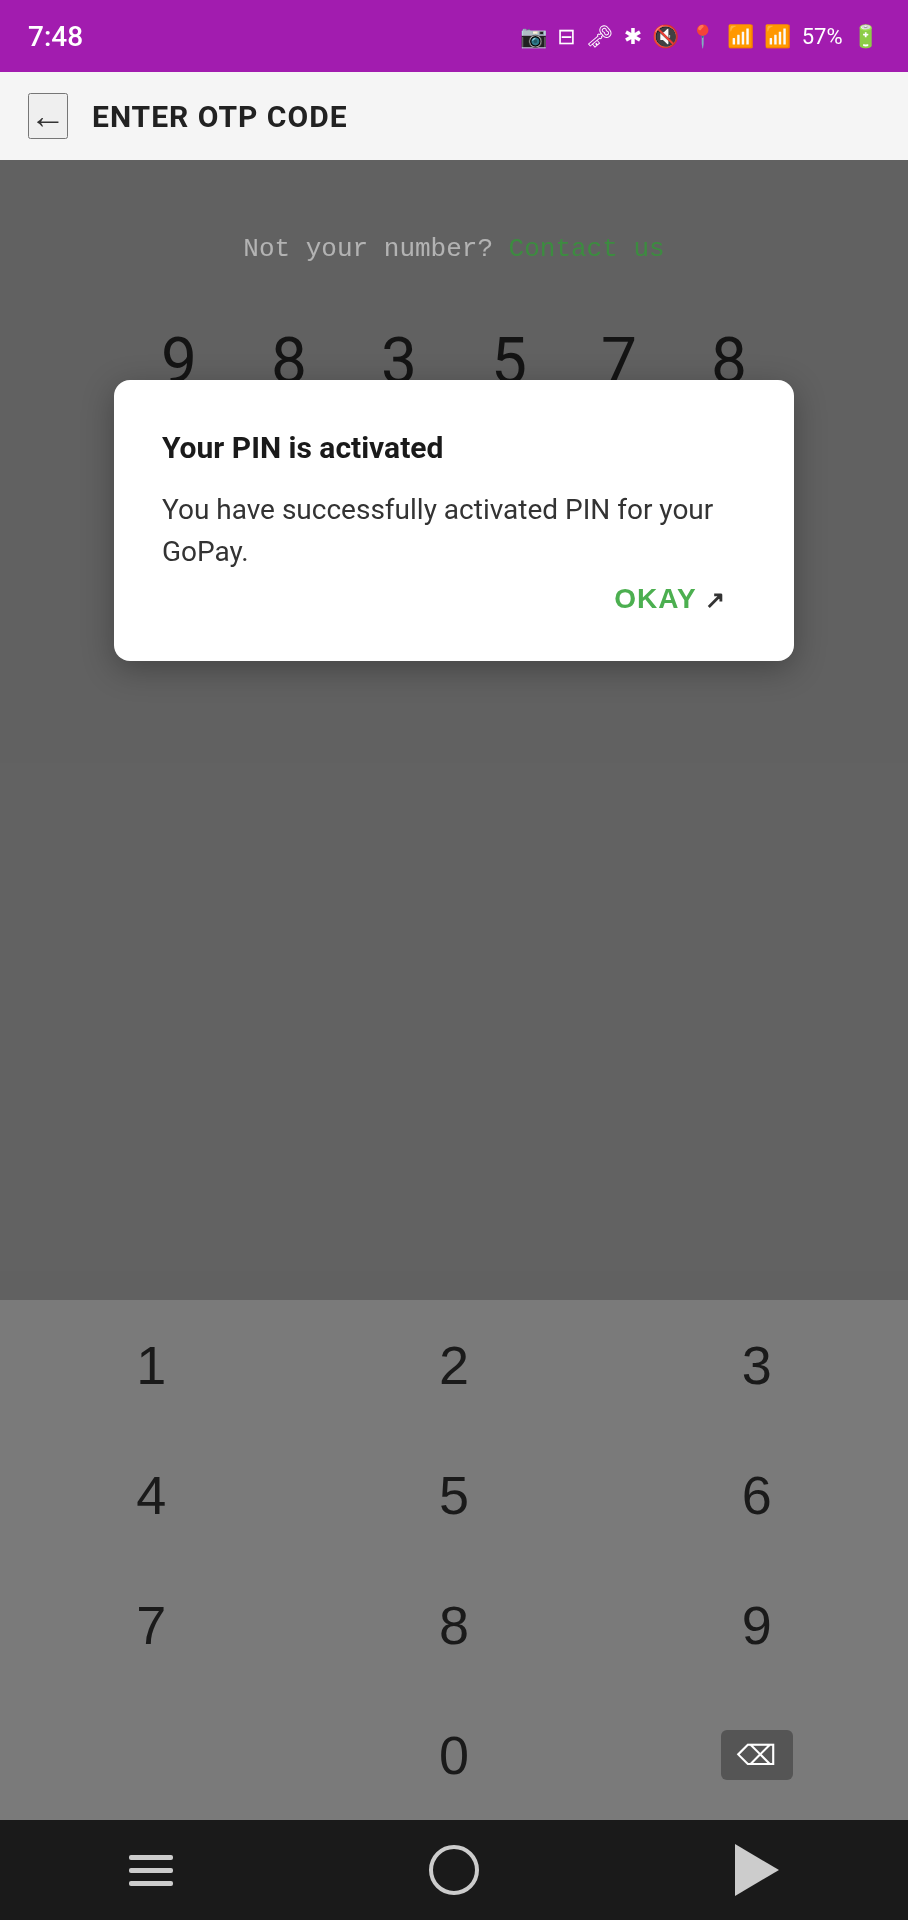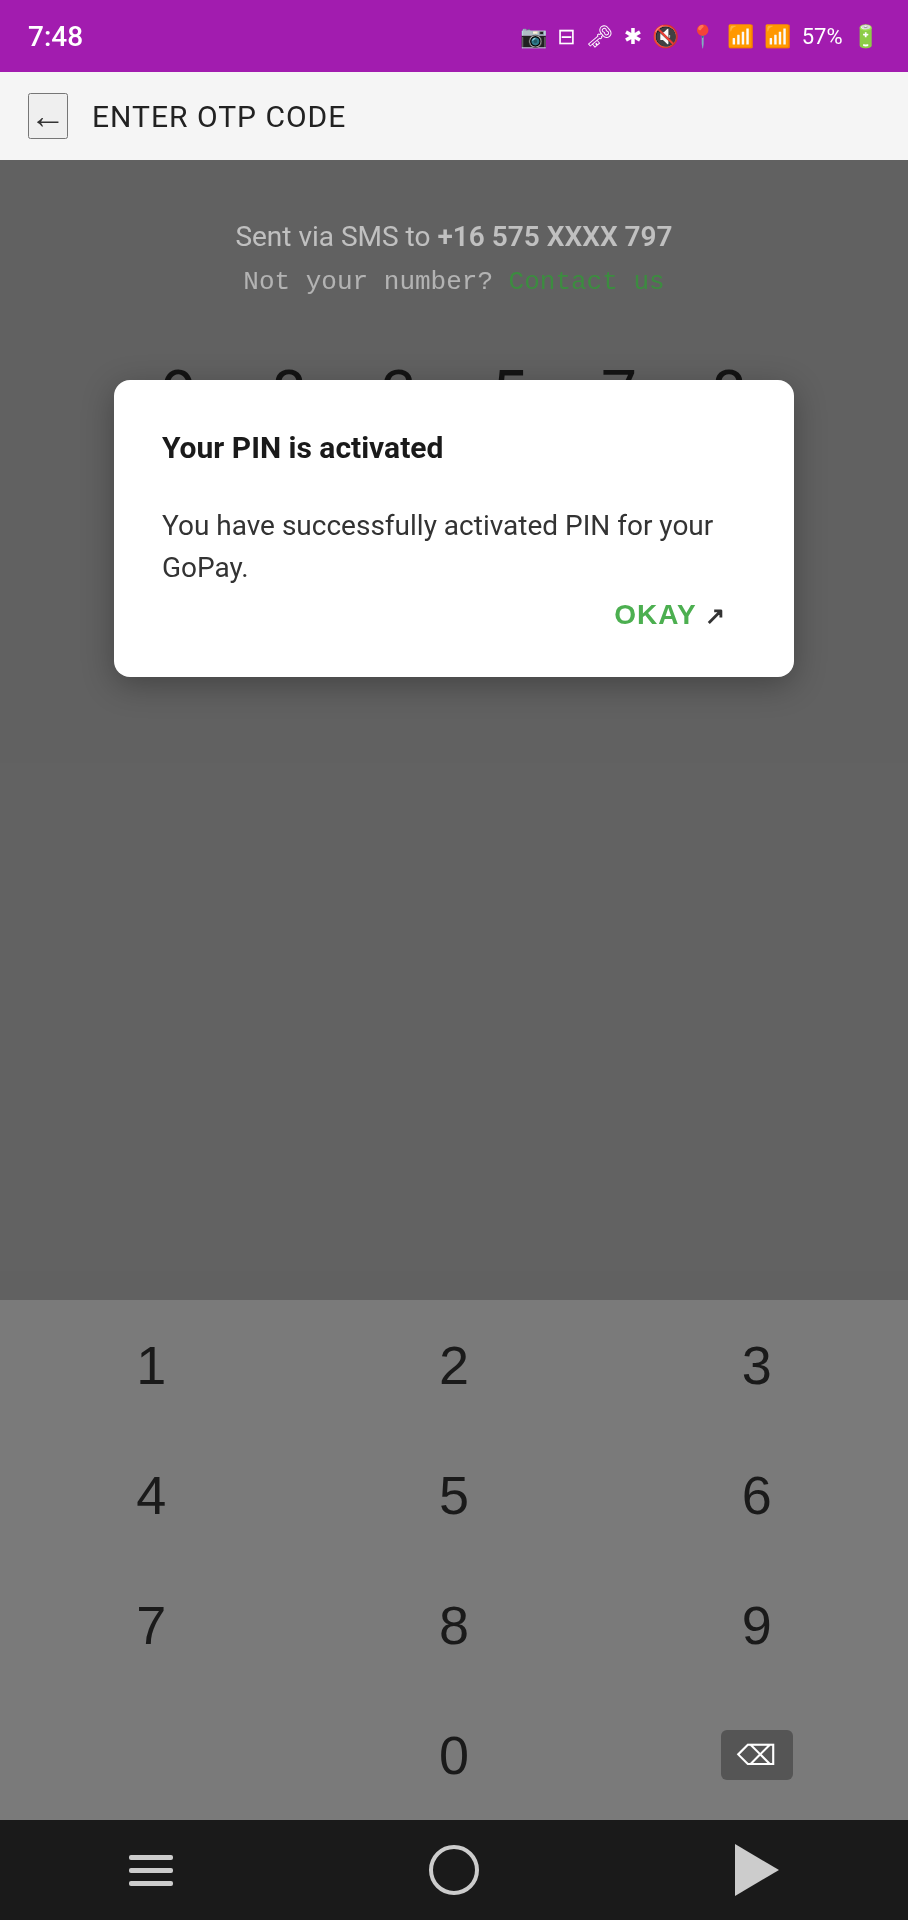--- a/index.html
+++ b/index.html
@@ -49,21 +49,21 @@
       padding: 0 28px;
       gap: 24px;
     }
     .back-arrow {
       font-size: 36px;
       color: #333;
       cursor: pointer;
     }
     .nav-title {
       font-size: 30px;
-      font-weight: 400;
+      font-weight: 700;
       color: #222;
       letter-spacing: 1px;
     }
 
     
     .main-content {
       background: #7a7a7a;
       width: 100%;
       height: calc(1920px - 72px - 88px - 100px);
       position: relative;
@@ -139,21 +139,21 @@
       background: #ffffff;
       border-radius: 16px;
       width: 680px;
       padding: 50px 48px 36px 48px;
       box-shadow: 0 8px 32px rgba(0,0,0,0.3);
     }
     .dialog-title {
       font-size: 30px;
       font-weight: 700;
       color: #1a1a1a;
-      margin-bottom: 40px;
+      margin-bottom: 24px;
     }
     .dialog-body {
       font-size: 28px;
       color: #333;
       line-height: 1.5;
     }
     .dialog-actions {
       display: flex;
       justify-content: flex-end;
     }
@@ -290,24 +290,20 @@
 </div>
 
 <div class="top-nav">
   <button class="back-arrow">←</button>
   <span class="nav-title">ENTER OTP CODE</span>
 </div>
 
 <div class="main-content">
 
   <div class="sms-info">
-    <div class="sms-text">
-      <span>Sent via SMS to</span>
-      <span class="sms-number">+16 575 XXXX 797</span>
-    </div>
     <div class="not-number-row">
       <span>Not your number?</span>
       <span class="contact-us-link">Contact us</span>
     </div>
   </div>
 
   <div class="otp-row">
     <span class="otp-digit">9</span>
     <span class="otp-digit">8</span>
     <span class="otp-digit">3</span>

